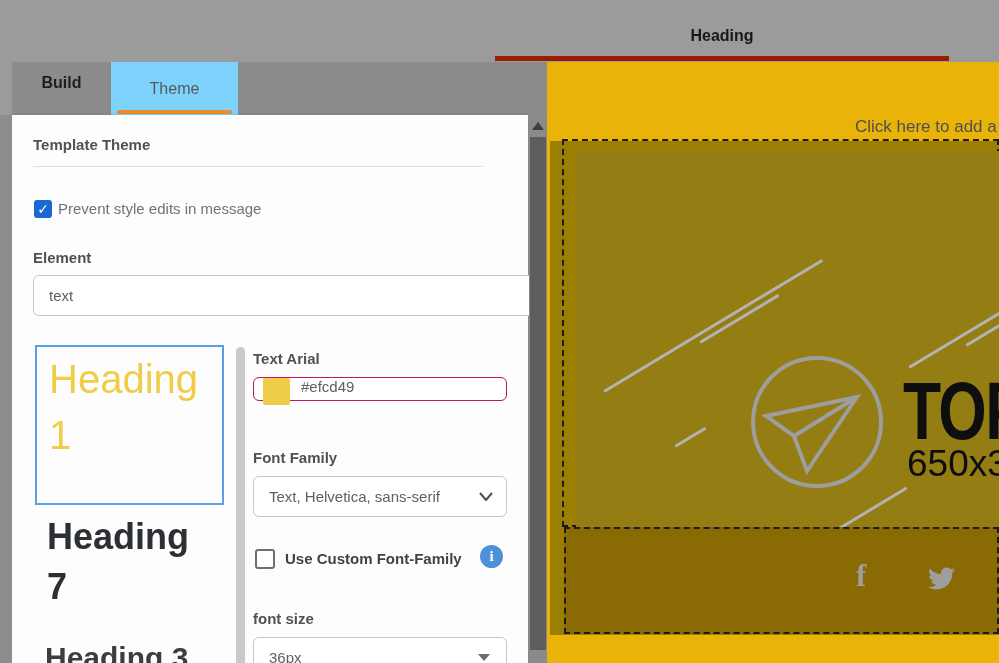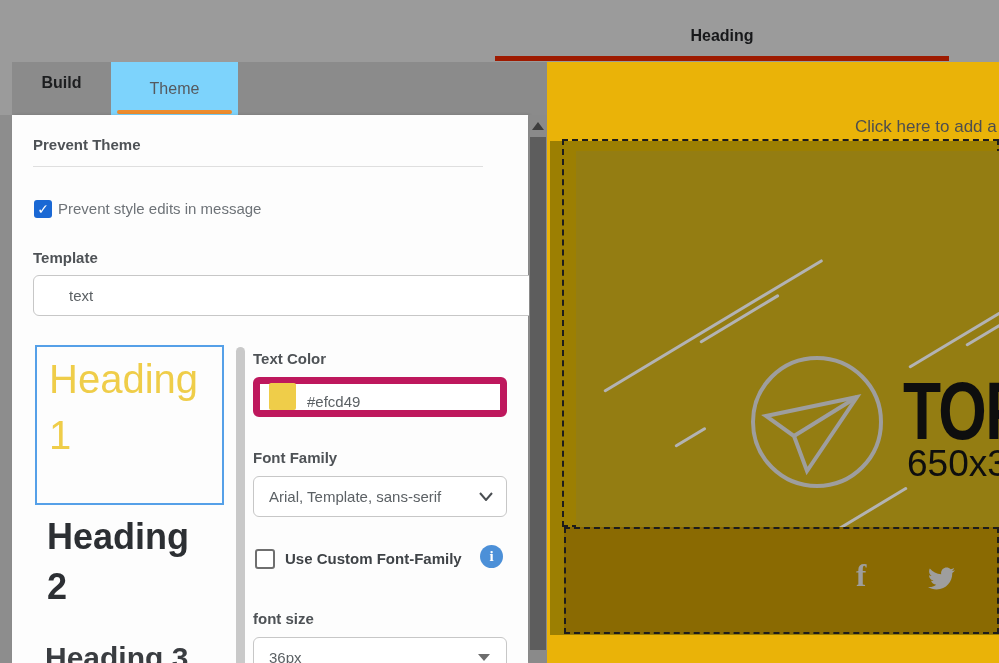--- a/index.html
+++ b/index.html
@@ -32,33 +32,33 @@
   .cb { width:18px; height:18px; border-radius:3px; }
   .cb-checked { background:#1a68d4; color:#fff; font-size:14px; line-height:18px; text-align:center; }
   .cb-empty { background:#fff; border:2px solid #6f6f6f; }
   #prevent-cb { left:34px; top:200px; }
   #prevent-label { left:58px; top:200px; font-size:15px; color:#6e7378; }
 
   #element-label { left:33px; top:249px; }
   .select { border:1px solid #c7c7c7; border-radius:6px; background:#fff; display:flex; align-items:center; font-size:15px; color:#5c6165; }
   .select .val { padding-left:15px; flex:1; white-space:nowrap; overflow:hidden; }
   .tri-down { width:0; height:0; border-left:6px solid transparent; border-right:6px solid transparent; border-top:7px solid #6d6d6d; margin-right:16px; }
-  #element-select { left:33px; top:275px; width:560px; height:41px;padding-left:20px; }
+  #element-select { left:33px; top:275px; width:560px; height:41px; }
 
   
   #h1-box { left:35px; top:345px; width:189px; height:160px; border:2px solid #55a0e8; padding:4px 0 0 12px;
             font-size:40px; line-height:56px; }
   #h2-item { left:47px; top:512px; width:170px; font-size:36px; line-height:50px; font-weight:700; color:#2c2f33; }
   #h3-item { left:45px; top:641px; width:200px; font-size:30px; font-weight:600; color:#3a3d41; }
   #panel-scroll-thumb { left:236px; top:347px; width:9px; height:316px; background:#c9c9c9; border-radius:5px 5px 0 0; }
 
   
   #textcolor-label { left:253px; top:350px; }
-  #textcolor-input { left:253px; top:377px; width:254px; height:40px; border:7px solid #be185d; border-radius:6px; background:#fff;
-                     display:flex; align-items:flex-end; }
+  #textcolor-input { left:253px; top:377px; width:254px; height:24px; border:1px solid #be185d; border-radius:6px; background:#fff;
+                     display:flex; align-items:flex-start; }
   #textcolor-swatch { width:27px; height:27px; border-radius:2px; margin-left:9px; }
   #textcolor-value { margin-left:11px; font-size:15px; color:#5c6165; }
 
   #fontfamily-label { left:253px; top:449px; }
   #fontfamily-select { left:253px; top:476px; width:254px; height:41px; }
   .chev { margin-right:13px; }
 
   #customfont-cb { left:255px; top:549px; width:20px; height:20px; }
   #customfont-label { left:285px; top:550px; font-size:15px; font-weight:700; color:#3f4347; }
   #info-icon { left:480px; top:545px; width:23px; height:23px; border-radius:50%; background:#4c90d8; color:#fff;
@@ -98,46 +98,46 @@
 
 <div class="abs" id="subbar"></div>
 <div class="abs" id="tab-build">Build</div>
 <div class="abs" id="tab-theme">Theme</div>
 <div class="abs" id="theme-underline" style="background: rgb(237, 140, 46);"></div>
 
 <div class="abs" id="left-gutter"></div>
 
 <div class="abs" id="panel"></div>
 
-<div class="abs bold-label" id="panel-title">Prevent Theme</div>
+<div class="abs bold-label" id="panel-title">Template Theme</div>
 <div class="abs" id="panel-divider"></div>
 
 <div class="abs cb cb-checked" id="prevent-cb" style="background: rgb(26, 104, 212);">✓</div>
 <div class="abs" id="prevent-label">Prevent style edits in message</div>
 
-<div class="abs bold-label" id="element-label">Template</div>
+<div class="abs bold-label" id="element-label">Element</div>
 <div class="abs select" id="element-select">
   <span class="val">text</span>
   <span class="tri-down"></span>
 </div>
 
 <div class="abs" id="h1-box" style="color: rgb(239, 205, 73);">Heading 1</div>
-<div class="abs" id="h2-item">Heading 2</div>
+<div class="abs" id="h2-item">Heading 7</div>
 <div class="abs" id="h3-item">Heading 3</div>
 <div class="abs" id="panel-scroll-thumb"></div>
 
-<div class="abs bold-label" id="textcolor-label">Text Color</div>
+<div class="abs bold-label" id="textcolor-label">Text Arial</div>
 <div class="abs" id="textcolor-input">
   <span class="abs-ignore" id="textcolor-swatch" style="background: rgb(239, 205, 73);"></span>
   <span id="textcolor-value">#efcd49</span>
 </div>
 
 <div class="abs bold-label" id="fontfamily-label">Font Family</div>
 <div class="abs select" id="fontfamily-select">
-  <span class="val">Arial, Template, sans-serif</span>
+  <span class="val">Text, Helvetica, sans-serif</span>
   <svg class="chev" width="14" height="9" viewBox="0 0 14 9">
     <polyline points="1,1 7,8 13,1" fill="none" stroke="#4a4e52" stroke-width="2"></polyline>
   </svg>
 </div>
 
 <div class="abs cb cb-empty" id="customfont-cb"></div>
 <div class="abs" id="customfont-label">Use Custom Font-Family</div>
 <div class="abs" id="info-icon">i</div>
 
 <div class="abs bold-label" id="fontsize-label">font size</div>

